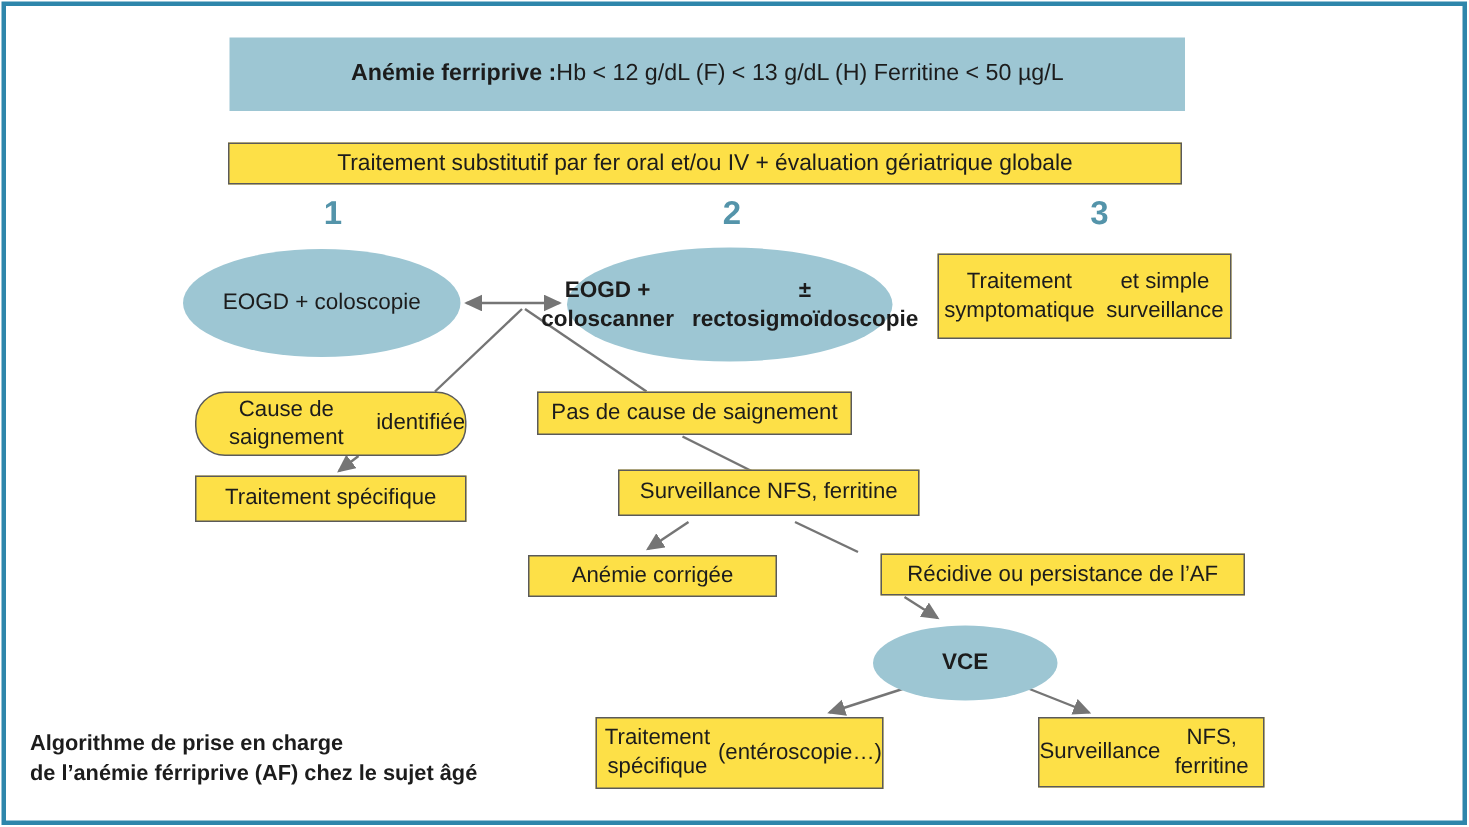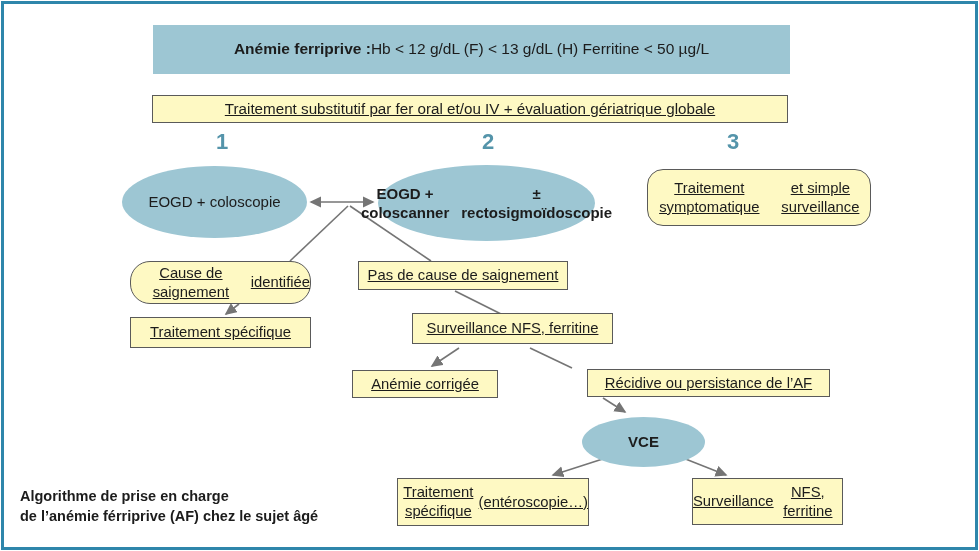--- a/index.html
+++ b/index.html
@@ -6,21 +6,21 @@
   .stage{
     position:relative;width:979px;height:551px;background:#fff;
     font-family:"Liberation Sans","DejaVu Sans",sans-serif;
     color:#1c1c1c;overflow:hidden;box-sizing:border-box;
   }
   .frame{position:absolute;left:1px;top:1px;right:1px;bottom:1px;border:3px solid #2e86ab;pointer-events:none;}
   .abs{position:absolute;box-sizing:border-box;}
   .center{display:flex;flex-direction:row;align-items:center;justify-content:center;text-align:center;}
   .headerbox{background:#9dc6d3;font-size:15.5px;line-height:1.45;}
   .headerbox .t1{font-weight:bold;}
-  .wbox{background:#fef9c3;border:1.5px solid #5a5a5a;font-size:14.8px;line-height:1.28;text-decoration:underline;}
+  .wbox{background:#fde047;border:1.5px solid #5a5a5a;font-size:14.8px;line-height:1.28;}
   .ellipse{background:#9dc6d3;border-radius:50%;font-size:15px;line-height:1.3;}
   .num{font-size:22px;font-weight:bold;color:#5494aa;text-align:center;}
   .bold{font-weight:bold;gap:12px;}
   .caption{font-weight:bold;font-size:14.5px;line-height:1.4;text-align:left;}
   svg.connectors{position:absolute;left:0;top:0;pointer-events:none;}
   svg.connectors line{stroke:#757575;stroke-width:1.6;}
 </style>
 </head>
 <body>
 
@@ -59,21 +59,21 @@
 
   <div class="abs center ellipse" style="left:122px;top:166px;width:185px;height:72px;">
     <div>EOGD + coloscopie</div>
   </div>
 
   <div class="abs center ellipse bold" style="left:378px;top:165px;width:217px;height:76px;">
     <div>EOGD + coloscanner</div>
     <div>± rectosigmoïdoscopie</div>
   </div>
 
-  <div class="abs center wbox" style="left:647px;top:169px;width:224px;height:57px;border-radius:16px;">
+  <div class="abs center wbox" style="left:625px;top:169px;width:196px;height:57px;">
     <div>Traitement symptomatique</div>
     <div>et simple surveillance</div>
   </div>
 
   <div class="abs center wbox" style="left:130px;top:261px;width:181px;height:43px;border-radius:20px;">
     <div>Cause de saignement</div>
     <div>identifiée</div>
   </div>
 
   <div class="abs center wbox" style="left:358px;top:261px;width:210px;height:29px;">
@@ -81,21 +81,21 @@
   </div>
 
   <div class="abs center wbox" style="left:130px;top:317px;width:181px;height:31px;">
     <div>Traitement spécifique</div>
   </div>
 
   <div class="abs center wbox" style="left:412px;top:313px;width:201px;height:31px;text-align:center;">
     <div>Surveillance NFS, ferritine</div>
   </div>
 
-  <div class="abs center wbox" style="left:352px;top:370px;width:146px;height:28px;">
+  <div class="abs center wbox" style="left:352px;top:370px;width:166px;height:28px;">
     <div>Anémie corrigée</div>
   </div>
 
   <div class="abs center wbox" style="left:539px;top:369px;width:243px;height:28px;margin-left:48px;">
     <div>Récidive ou persistance de l’AF</div>
   </div>
 
   <div class="abs center ellipse bold" style="left:582px;top:417px;width:123px;height:50px;">
     <div>VCE</div>
   </div>

